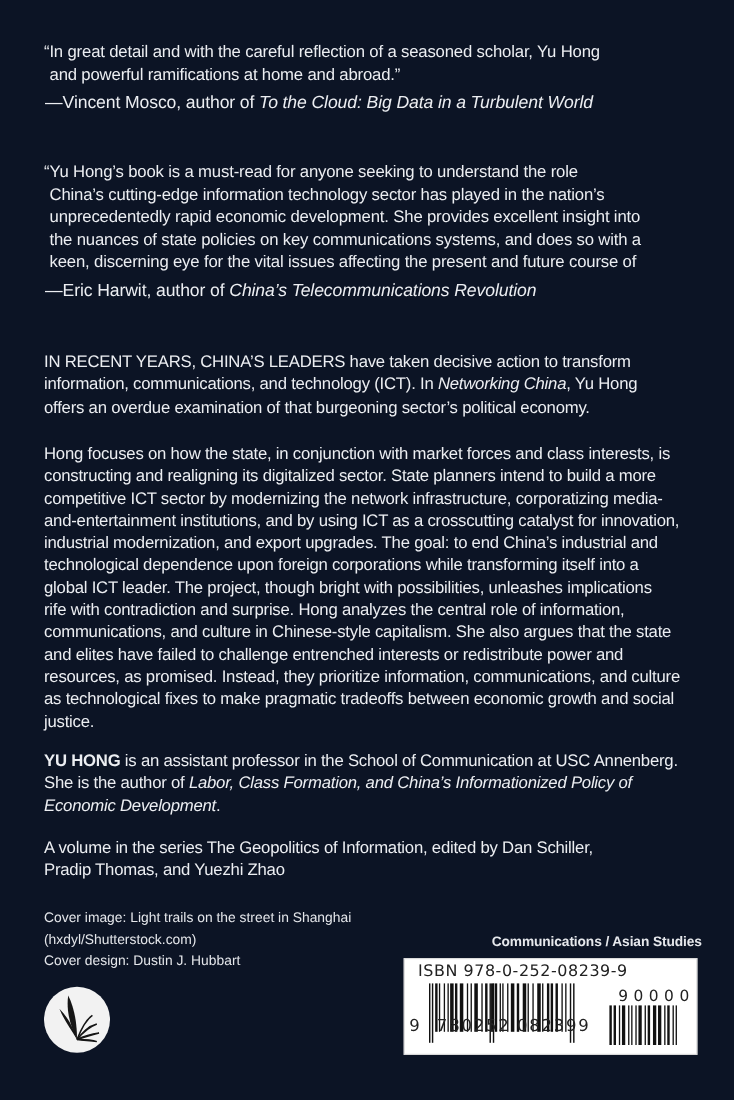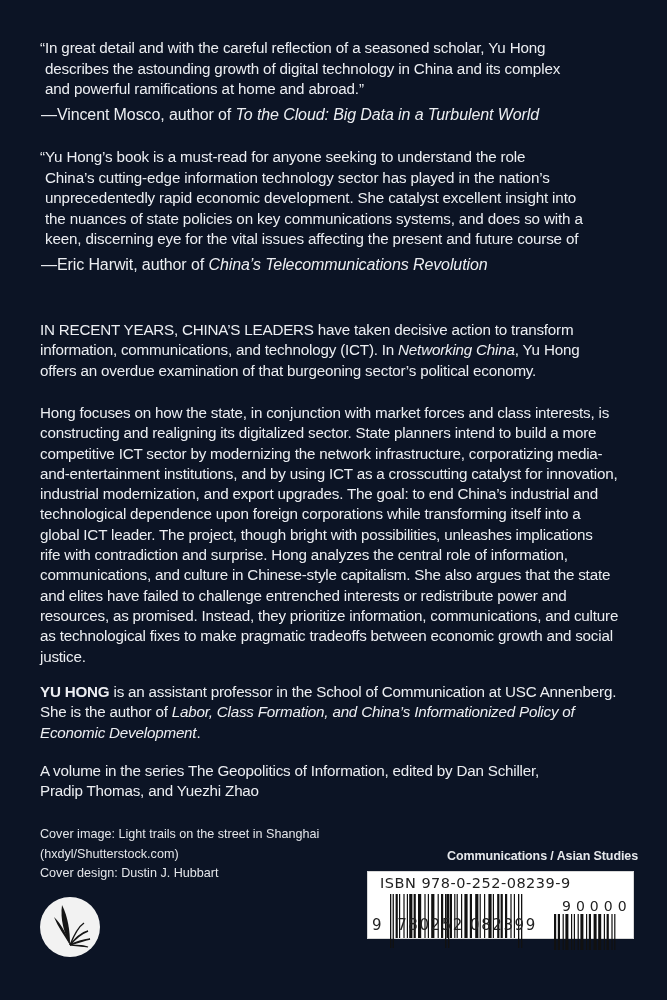--- a/index.html
+++ b/index.html
@@ -19,45 +19,44 @@
   em { font-style: italic; }
   strong { font-weight: bold; }
   .credits { position: absolute; left: 40px; top: 825px; font-size: 12.6px; line-height: 19.5px; color: #e4e6ea; }
   .logo { position: absolute; left: 40px; top: 895px; height: 64px; display: flex; align-items: center; }
   .logo-disc { width: 60px; height: 60px; border-radius: 50%; background: #f2f2f2; position: relative; flex: none; }
   .logo-disc svg { position: absolute; left: 0; top: 0; }
   .logo-text { margin-left: 6px; color: #ffffff; }
   .logo-name { font-weight: bold; font-size: 19px; line-height: 19px; letter-spacing: 0.2px; font-family: "DejaVu Sans", sans-serif; transform: scaleX(1.02); transform-origin: left; }
   .logo-sub { font-weight: bold; font-size: 11px; line-height: 12px; transform: scaleX(0.92); transform-origin: left; white-space: nowrap; }
   .subject { position: absolute; right: 29px; top: 849px; font-size: 12.5px; font-weight: bold; color: #e6e8ec; letter-spacing: -0.1px; }
-  .barcode-box { position: absolute; left: 367px; top: 871px; width: 267px; height: 68px; background: #ffffff; border: 1px solid #d8d8d8; box-sizing: border-box; }
+  .barcode-box { position: absolute; left: 367px; top: 871px; width: 267px; height: 88px; background: #ffffff; border: 1px solid #d8d8d8; box-sizing: border-box; }
   .isbn-text { position: absolute; left: 12px; top: 3px; font-size: 14.5px; color: #222; letter-spacing: 0.5px; font-family: "DejaVu Sans", sans-serif; }
-  .ean-digits { position: absolute; left: 4px; bottom: 4px; font-size: 15px; color: #222; font-family: "DejaVu Sans", sans-serif; letter-spacing: 1.6px; }
+  .ean-digits { position: absolute; left: 4px; bottom: 17px; font-size: 15px; color: #222; font-family: "DejaVu Sans", sans-serif; letter-spacing: 1.6px; }
   .addon-digits { position: absolute; left: 194px; top: 26px; font-size: 14px; color: #222; letter-spacing: 5px; font-family: "DejaVu Sans", sans-serif; }
   svg.bars { position: absolute; left: 0; top: 0; }
 </style>
 </head>
 <body>
 
 <div class="blk quote" style="top:38px;">
   <div class="q">
     <div>“In great detail and with the careful reflection of a seasoned scholar, Yu Hong</div>
-    <div style="padding-left:5px">describes the astounding growth of digital technology in China and its complex</div>
     <div style="padding-left:5px">and powerful ramifications at home and abroad.”</div>
   </div>
   <div class="attr">
     <span>—Vincent Mosco, author of </span><em>To the Cloud: Big Data in a Turbulent World</em>
   </div>
 </div>
 
 <div class="blk quote" style="top:147px;">
   <div>
     <div>“Yu Hong’s book is a must-read for anyone seeking to understand the role</div>
     <div style="padding-left:5px">China’s cutting-edge information technology sector has played in the nation’s</div>
-    <div style="padding-left:5px">unprecedentedly rapid economic development. She catalyst excellent insight into</div>
+    <div style="padding-left:5px">unprecedentedly rapid economic development. She provides excellent insight into</div>
     <div style="padding-left:5px">the nuances of state policies on key communications systems, and does so with a</div>
     <div style="padding-left:5px">keen, discerning eye for the vital issues affecting the present and future course of</div>
   </div>
   <div class="attr">
     <span>—Eric Harwit, author of </span><em>China’s Telecommunications Revolution</em>
   </div>
 </div>
 
 <div class="blk body" style="top:320px;">
   <div><span class="sc">IN RECENT YEARS, CHINA’S LEADERS</span><span> have taken decisive action to transform</span></div>

